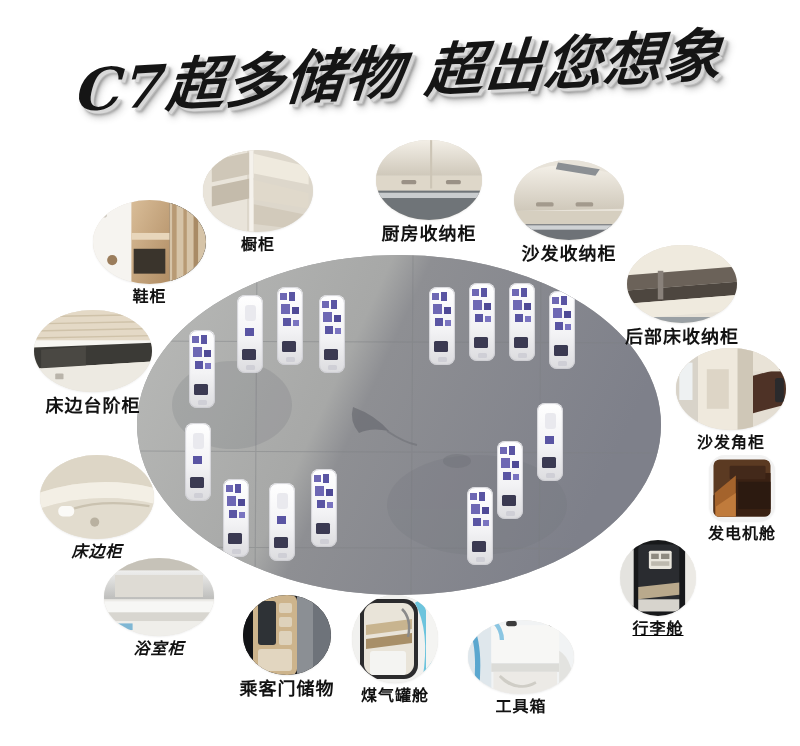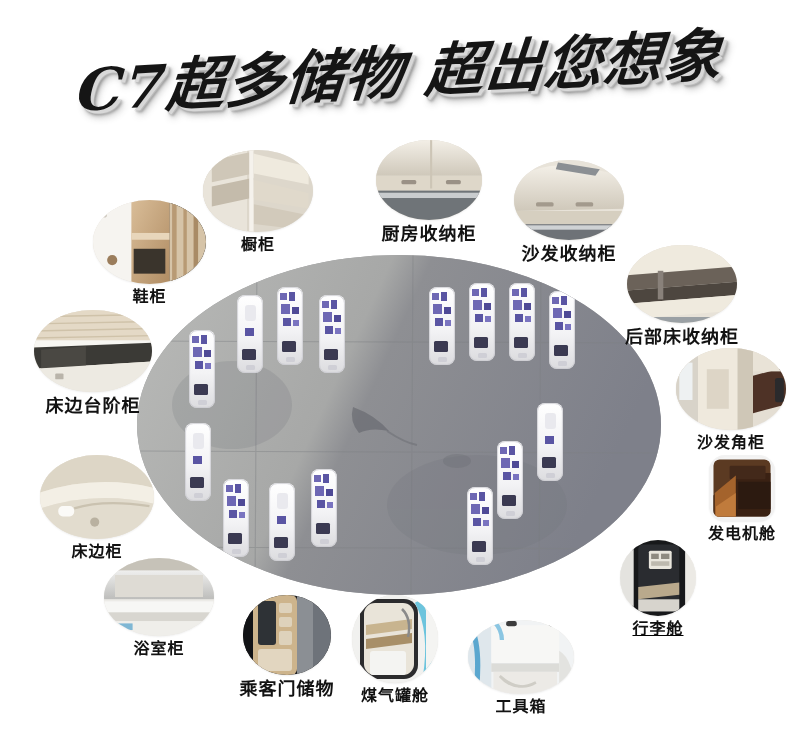--- a/index.html
+++ b/index.html
@@ -327,36 +327,36 @@
       <rect x="36" y="22" width="13" height="10" rx="2" fill="#ded2bb"></rect>
       <rect x="36" y="36" width="13" height="14" rx="2" fill="#ded2bb"></rect>
       <rect x="15" y="54" width="34" height="22" rx="3" fill="#e2d6c0"></rect>
       <rect x="54" y="0" width="16" height="80" fill="#8b8f94"></rect>
       <rect x="70" y="0" width="18" height="80" fill="#6e737a"></rect>
       <rect x="0" y="0" width="10" height="80" fill="#121316"></rect>
     </svg>
         </div>
         <div class="cap sm">乘客门储物</div>
       </div>
-      <div class="callout" style="left: 104px; top: 558px; width: 110px;">
+      <div class="callout" style="left: 104px; top: 558px; width: 110px; font-style: italic;">
         <div class="thumb ellipse" style="width: 110px; height: 78px; margin: 0px auto;">
           <svg viewBox="0 0 100 72" preserveAspectRatio="xMidYMid slice">
       <rect width="100" height="72" fill="#ecebe7"></rect>
       <rect x="0" y="0" width="100" height="12" fill="#c6c2b8"></rect>
       <rect x="0" y="12" width="100" height="26" fill="url(#grey)"></rect>
       <rect x="10" y="16" width="80" height="20" fill="#dedbd4"></rect>
       <rect x="0" y="40" width="100" height="10" fill="#f7f7f5"></rect>
       <rect x="0" y="50" width="100" height="8" fill="#d8d6d0"></rect>
       <rect x="0" y="58" width="100" height="14" fill="#efeeea"></rect>
       <rect x="4" y="60" width="22" height="6" fill="#7fb7d4"></rect>
     </svg>
         </div>
         <div class="cap">浴室柜</div>
       </div>
-      <div class="callout" style="left: 40px; top: 455px; width: 114px;">
+      <div class="callout" style="left: 40px; top: 455px; width: 114px; font-style: italic;">
         <div class="thumb ellipse" style="width: 114px; height: 84px; margin: 0px auto;">
           <svg viewBox="0 0 100 76" preserveAspectRatio="xMidYMid slice">
       <rect width="100" height="76" fill="#e9e3d6"></rect>
       <path d="M0 0 L100 0 L100 30 Q50 18 0 34Z" fill="#ddd6c6"></path>
       <path d="M0 34 Q50 18 100 30 L100 44 Q50 32 0 48Z" fill="#f3efe5"></path>
       <path d="M0 48 Q50 32 100 44 L100 76 L0 76Z" fill="#e2dcce"></path>
       <rect x="16" y="46" width="14" height="9" rx="4" fill="#fbfaf7"></rect>
       <circle cx="48" cy="60" r="4" fill="#b9b1a0"></circle>
       <path d="M30 48 Q56 40 96 46" stroke="#cac2b0" stroke-width="2" fill="none"></path>
     </svg>

